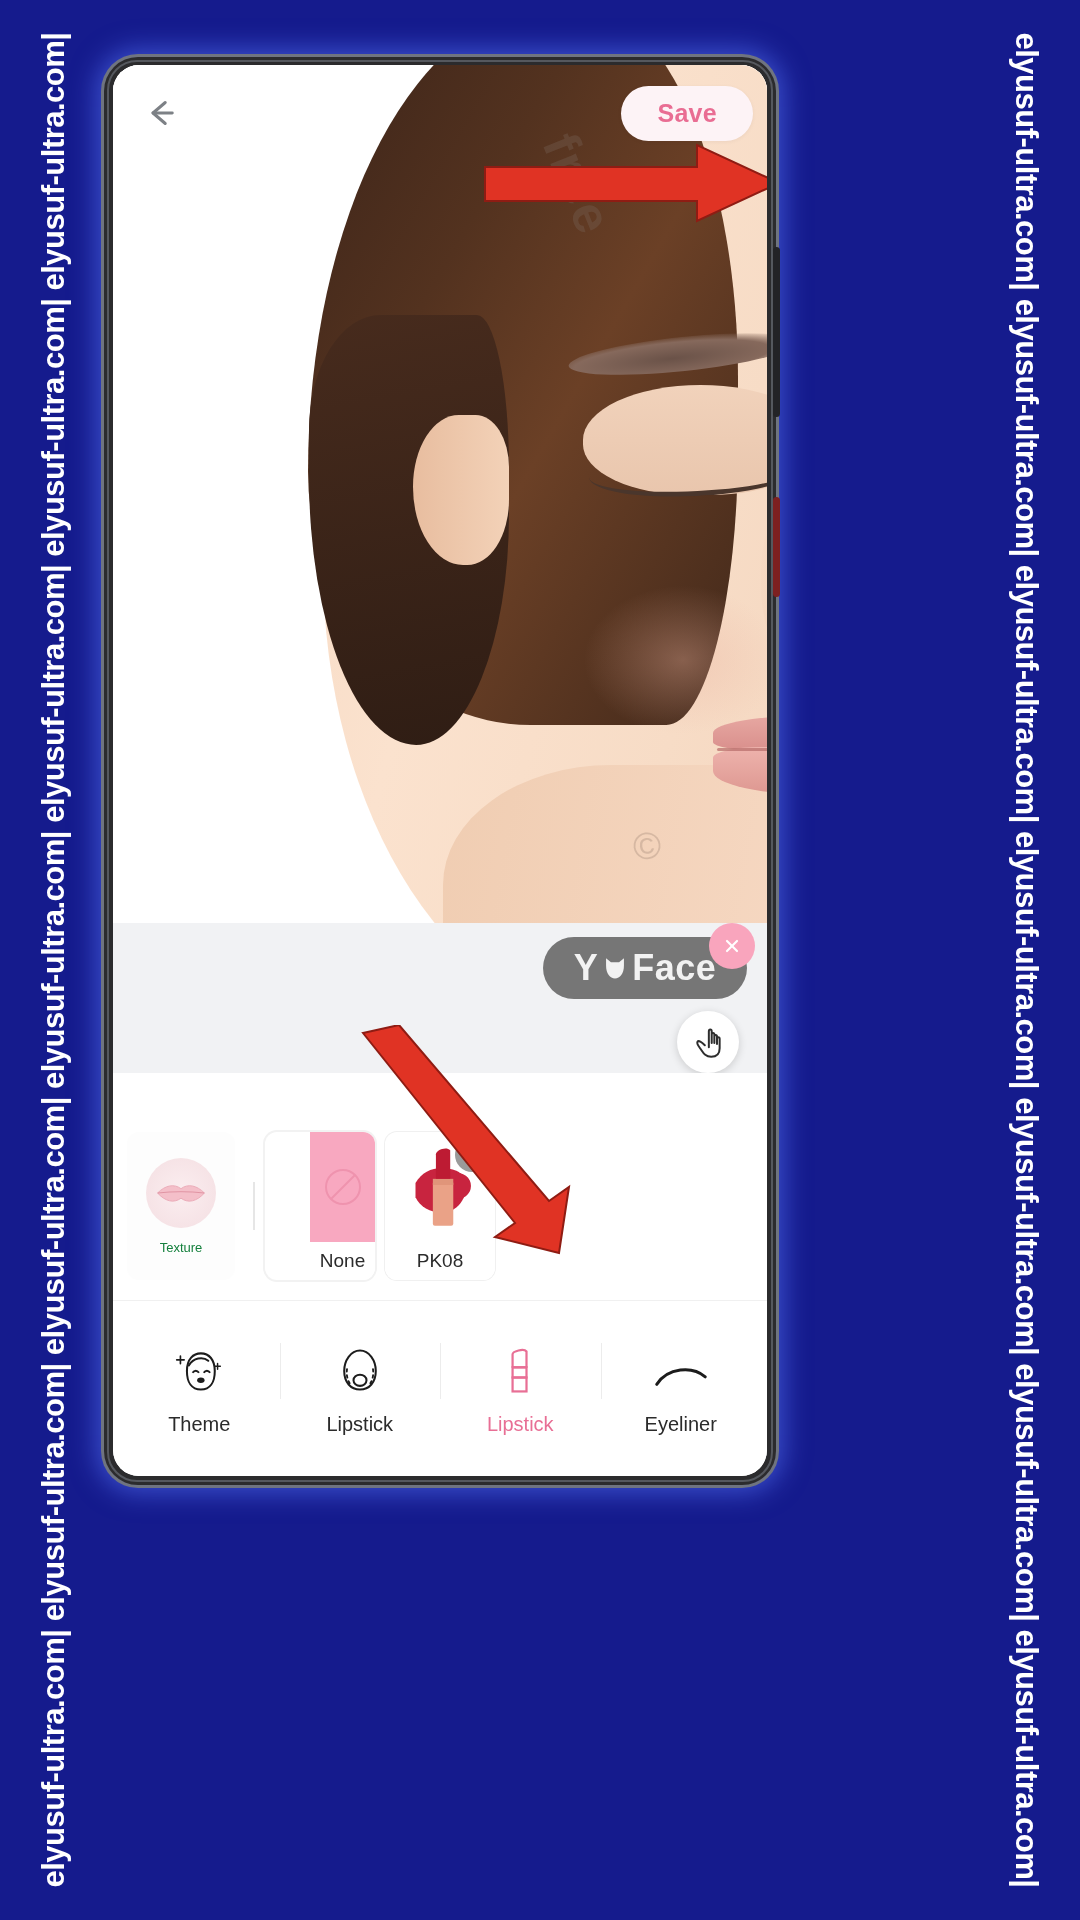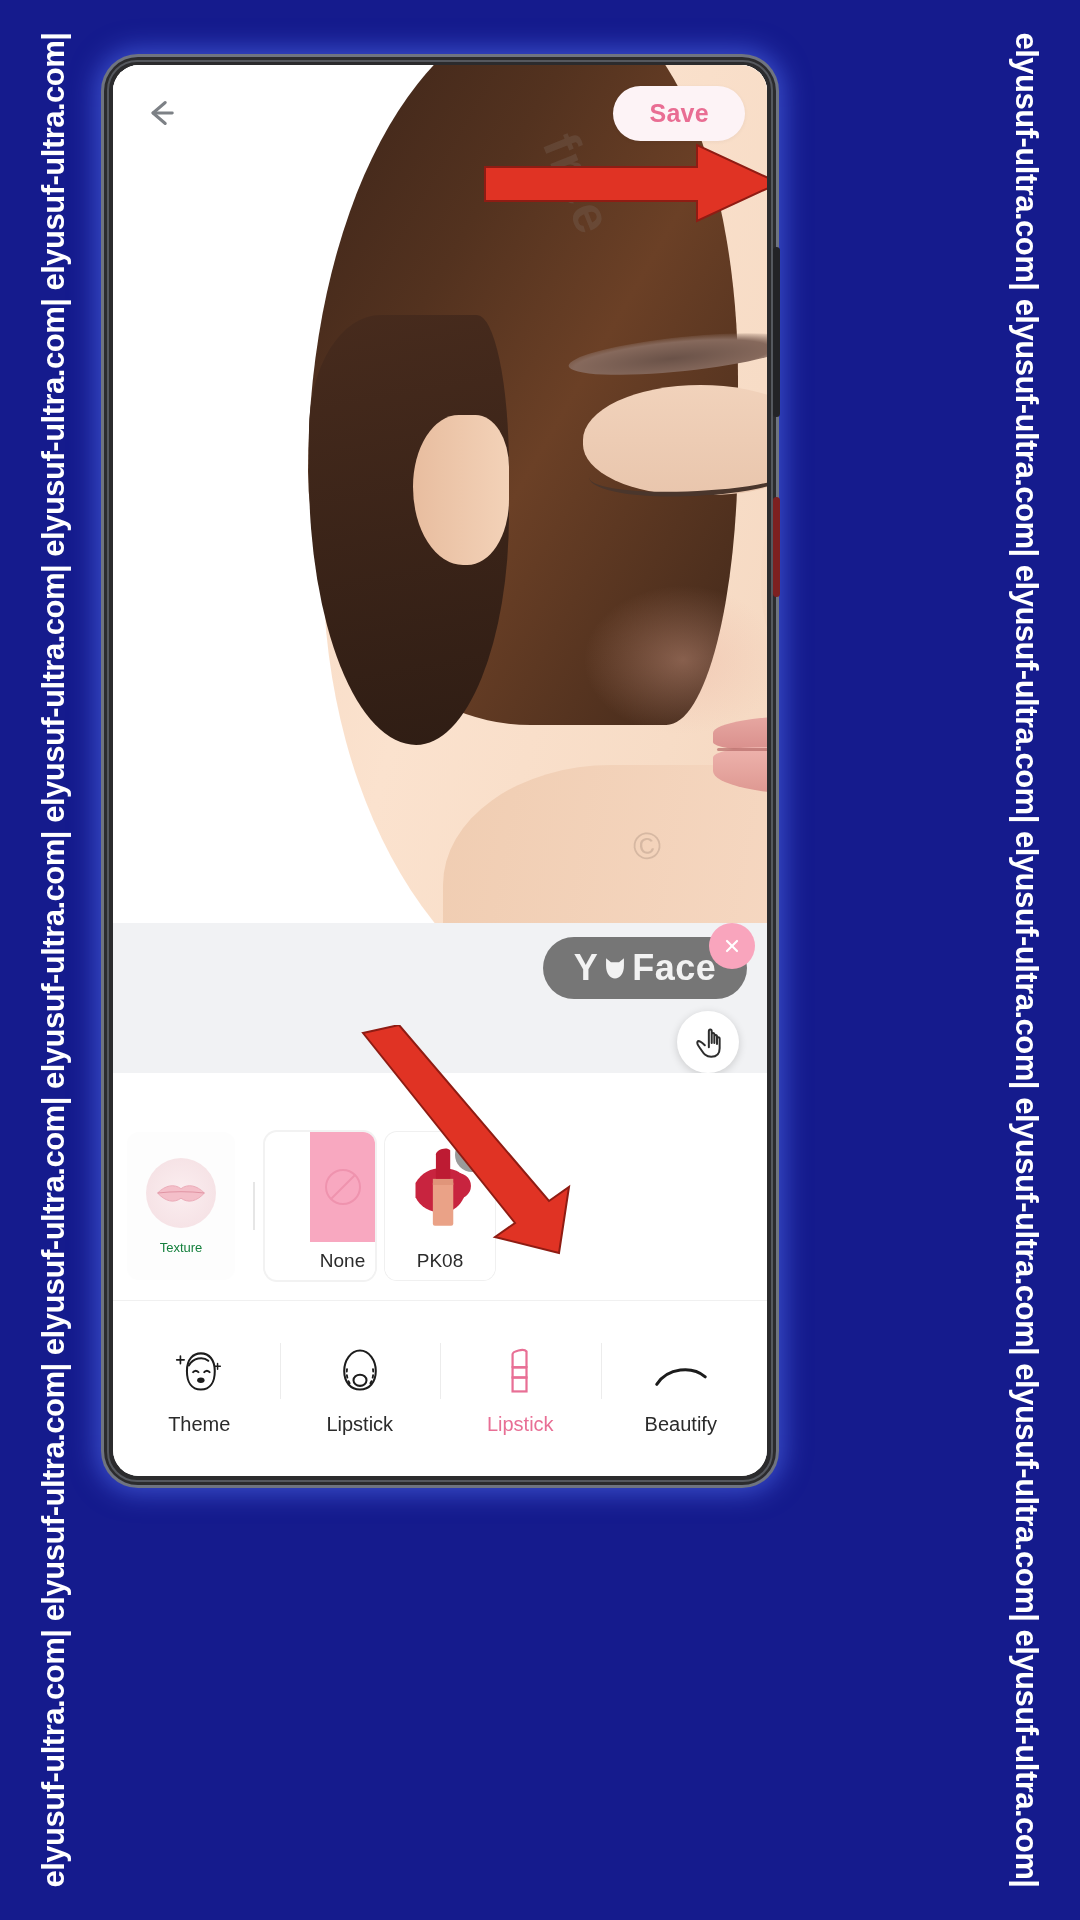--- a/index.html
+++ b/index.html
@@ -140,21 +140,21 @@
   }
   .stockmark2 {
     position:absolute; left:520px; top:760px;
     color:rgba(140,115,100,.28); font-size:38px; transform:rotate(-8deg);
   }
 
   
   .topbar {
     position:absolute; left:0; top:0; width:100%; height:96px;
     display:flex; align-items:center; justify-content:space-between;
-    padding:0 22px 0 26px; z-index:6;
+    padding:0 14px 0 26px; z-index:6;
   }
   .back-icon { width:42px; height:42px; cursor:pointer; }
   .save-btn {
     background:#fdf3f6; color:#e96d93;
     font-size:25px; font-weight:600;
     padding:13px 36px; border-radius:30px;
     border:none; cursor:pointer; letter-spacing:.3px;
     box-shadow:0 1px 4px rgba(0,0,0,.05);
   }
 
@@ -425,21 +425,21 @@
       </div>
 
 
       <div class="nav-item">
         <div class="nav-sep"></div>
         <div class="nv-ico">
           <svg viewBox="0 0 60 32" width="56" height="44">
             <path d="M4 26 C16 8 42 6 56 18" fill="none" stroke="#1c1c1c" stroke-width="3.2" stroke-linecap="round"></path>
           </svg>
         </div>
-        <div class="nav-label">Beautify</div>
+        <div class="nav-label">Eyeliner</div>
       </div>
 
     </div>
 
     <svg class="ann-arrow arrow-top" viewBox="0 0 300 80">
       <path d="M2 36 L2 58 L214 58 L214 78 L296 40 L214 2 L214 24 L2 24 Z" fill="#e03324" stroke="#8f1c13" stroke-width="2"></path>
     </svg>
 
     <svg class="ann-arrow arrow-lower" viewBox="0 0 220 230">
       <path d="M10 8 L46 0 L196 176 L216 162 L206 228 L142 212 L162 198 Z" fill="#e03324" stroke="#8f1c13" stroke-width="2"></path>

